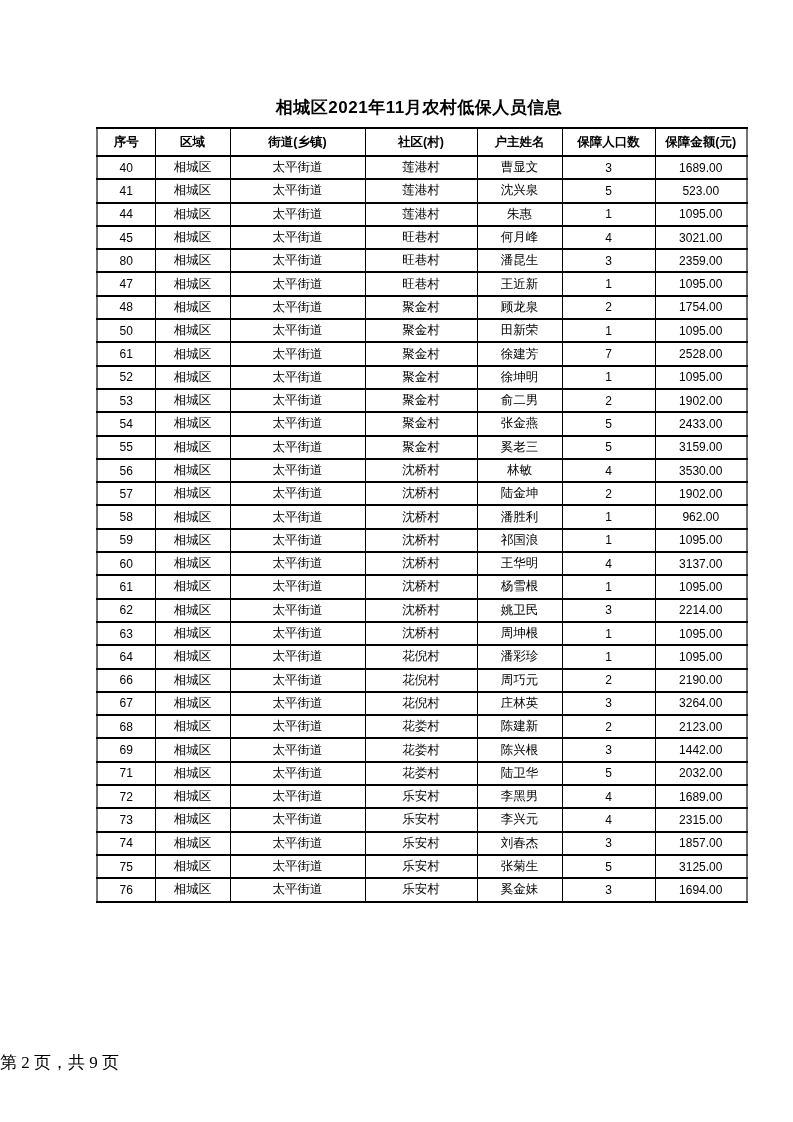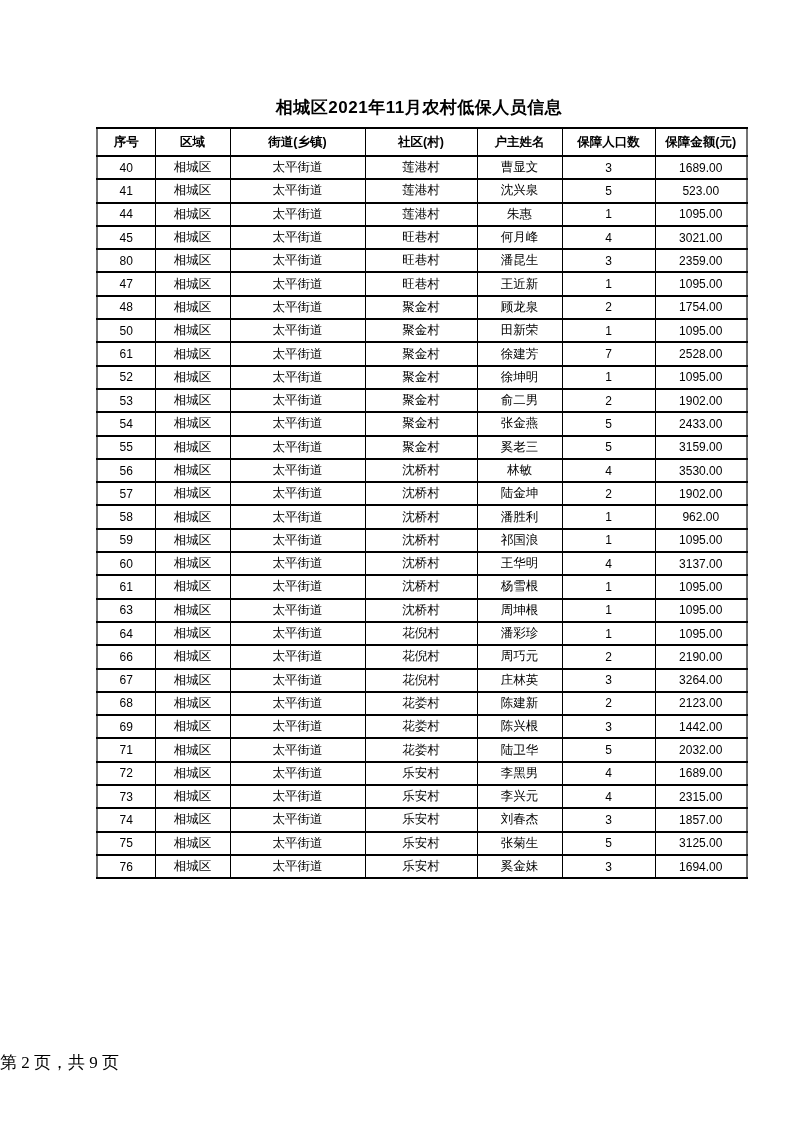--- a/index.html
+++ b/index.html
@@ -261,20 +261,29 @@
         <tr>
           <td class="sans">61</td>
           <td>相城区</td>
           <td>太平街道</td>
           <td>沈桥村</td>
           <td>杨雪根</td>
           <td class="sans">1</td>
           <td class="sans">1095.00</td>
         </tr>
         <tr>
+          <td class="sans">62</td>
+          <td>相城区</td>
+          <td>太平街道</td>
+          <td>沈桥村</td>
+          <td>姚卫民</td>
+          <td class="sans">3</td>
+          <td class="sans">2214.00</td>
+        </tr>
+        <tr>
           <td class="sans">63</td>
           <td>相城区</td>
           <td>太平街道</td>
           <td>沈桥村</td>
           <td>周坤根</td>
           <td class="sans">1</td>
           <td class="sans">1095.00</td>
         </tr>
         <tr>
           <td class="sans">64</td>

